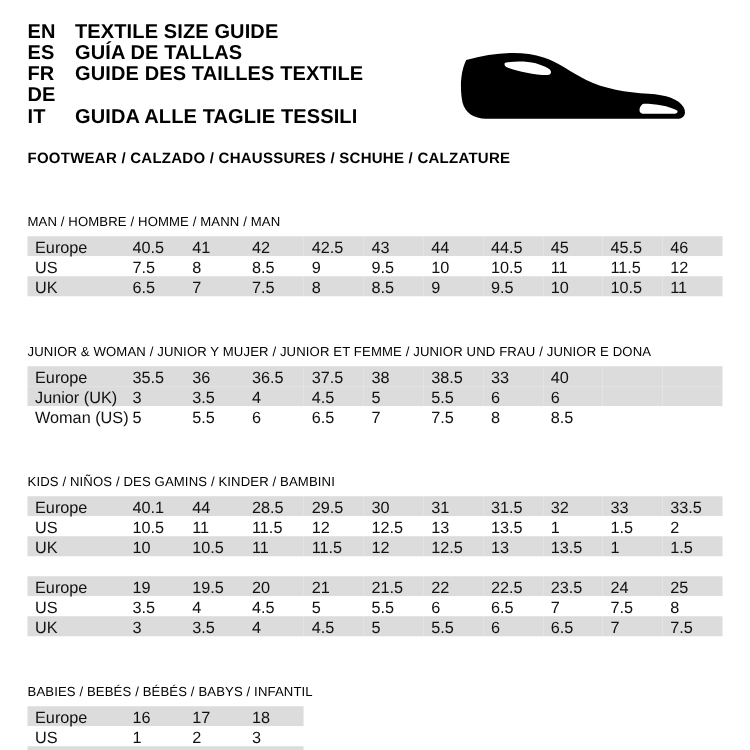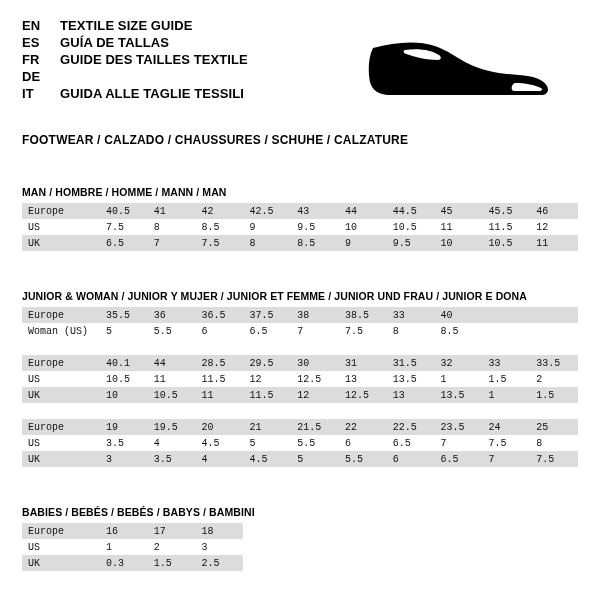--- a/index.html
+++ b/index.html
@@ -28,21 +28,21 @@
     justify-content: space-between;
   }
   .lang-block {
     display: flex;
     flex-direction: column;
     gap: 2px;
   }
   .lang-row {
     display: flex;
     align-items: center;
-    font-size: 13px;
+    font-size: 16px;
     font-weight: bold;
     letter-spacing: .1px;
     line-height: 15px;
   }
   .lang-code {
     width: 38px;
     flex: 0 0 38px;
   }
   .lang-text {
     white-space: nowrap;
@@ -50,42 +50,41 @@
   .shoe-wrap {
     width: 200px;
     height: 78px;
     margin-right: 18px;
     margin-top: 8px;
     display: flex;
     align-items: flex-start;
     justify-content: center;
   }
   .footwear-title {
-    margin-top: 29px;
+    margin-top: 15px;
     font-size: 12px;
     font-weight: bold;
     letter-spacing: .2px;
   }
   
   .section {
     margin-top: 16px;
   }
   .section-title {
     font-size: 10.5px;
-    font-weight: bold;
+    font-weight: normal;
     letter-spacing: .1px;
     margin-bottom: 5px;
     margin-top: 39px;
   }
   table.size {
     border-collapse: collapse;
     width: 100%;
     table-layout: fixed;
-    font-size: 10px;
-    font-family: Liberation Mono, monospace;
+    font-size: 13px;
   }
   table.size td {
     height: 16px;
     padding: 0 0 0 6px;
     vertical-align: middle;
     white-space: nowrap;
     color: #111;
   }
   table.size td.label {
     width: 72px;
@@ -197,38 +196,52 @@
         <td>36</td>
         <td>36.5</td>
         <td>37.5</td>
         <td>38</td>
         <td>38.5</td>
         <td>33</td>
         <td>40</td>
         <td></td>
         <td></td>
       </tr>
+      <tr class="shaded">
+        <td class="label">Junior (UK)</td>
+        <td>3</td>
+        <td>3.5</td>
+        <td>4</td>
+        <td>4.5</td>
+        <td>5</td>
+        <td>5.5</td>
+        <td>6</td>
+        <td>6</td>
+        <td></td>
+        <td></td>
+      </tr>
       <tr class="plain">
         <td class="label">Woman (US)</td>
         <td>5</td>
         <td>5.5</td>
         <td>6</td>
         <td>6.5</td>
         <td>7</td>
         <td>7.5</td>
         <td>8</td>
         <td>8.5</td>
         <td></td>
         <td></td>
       </tr>
     </tbody>
       </table>
   </div>
 
   <div class="section">
+    <div class="section-title">KIDS / NIÑOS / DES GAMINS / KINDER / BAMBINI</div>
     <table class="size">
       <tbody>
           <tr class="shaded">
         <td class="label">Europe</td>
         <td>40.1</td>
         <td>44</td>
         <td>28.5</td>
         <td>29.5</td>
         <td>30</td>
         <td>31</td>
@@ -307,21 +320,21 @@
         <td>6</td>
         <td>6.5</td>
         <td>7</td>
         <td>7.5</td>
       </tr>
     </tbody>
       </table>
   </div>
 
   <div class="section babies">
-    <div class="section-title">BABIES / BEBÉS / BEBÉS / BABYS / BAMBINI</div>
+    <div class="section-title">BABIES / BEBÉS / BÉBÉS / BABYS / INFANTIL</div>
     <table class="size">
       <tbody>
           <tr class="shaded">
         <td class="label">Europe</td>
         <td>16</td>
         <td>17</td>
         <td>18</td>
         <td style="background:#ffffff"></td>
         <td style="background:#ffffff"></td>
         <td style="background:#ffffff"></td>

